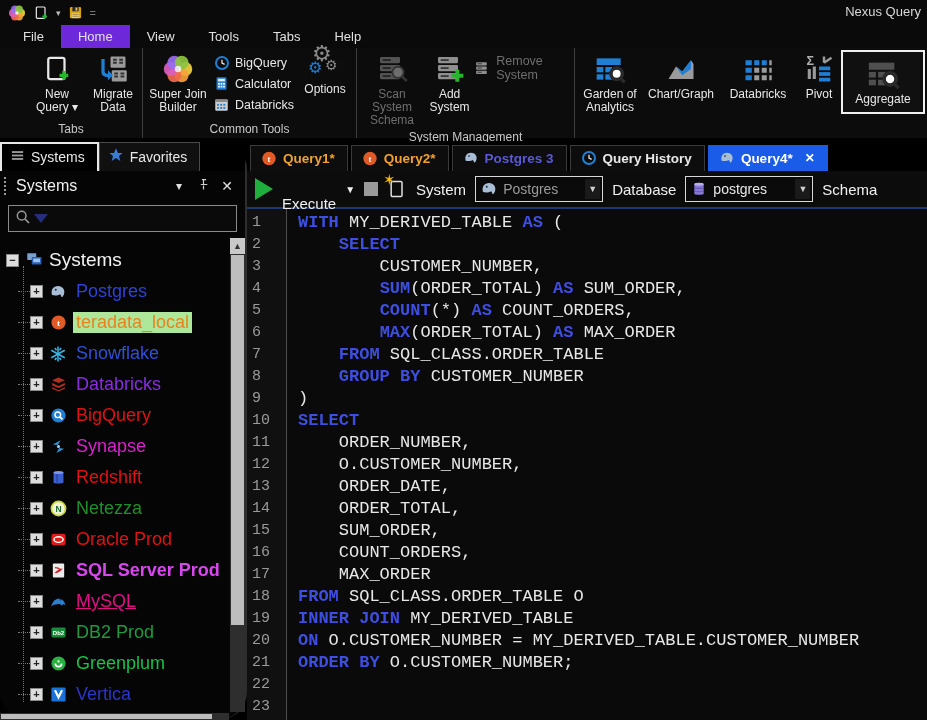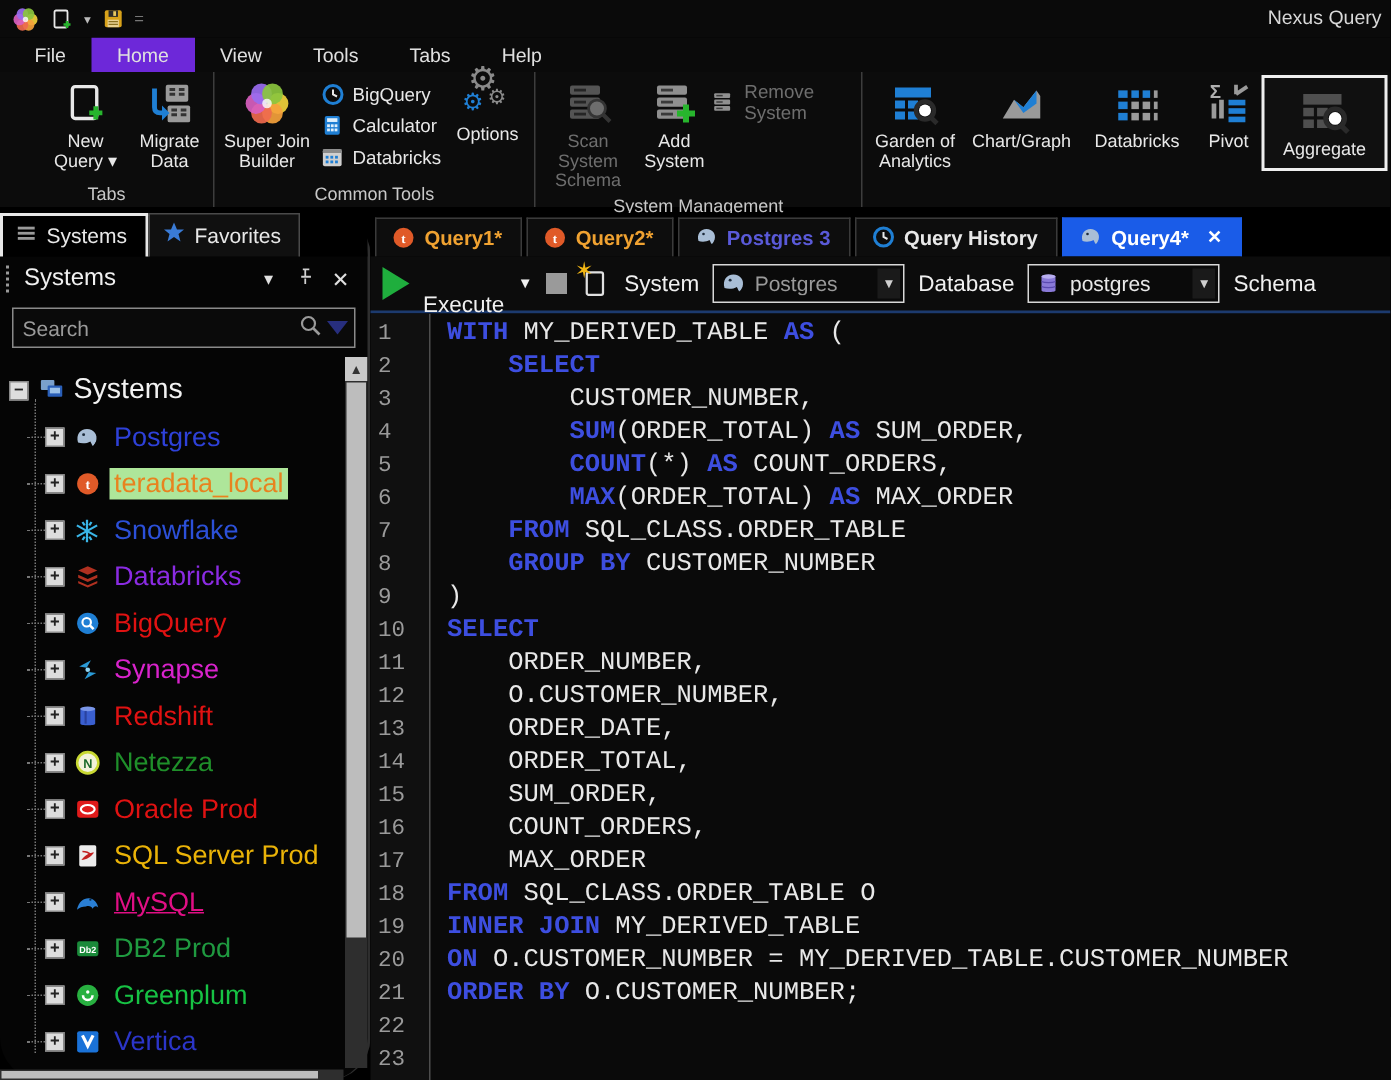--- a/index.html
+++ b/index.html
@@ -401,21 +401,20 @@
         <span class="grip"></span>
         <span class="panel-title">Systems</span>
         <span class="ph-ic">▾</span>
         <span class="ph-ic" id="pinSlot"><svg width="13" height="13" viewBox="0 0 24 24">
               <path d="M9 3h8M12 3v9M7 12h12M12 14v7" stroke="#d0d0d0" stroke-width="2.2" fill="none"></path>
             </svg></span>
         <span class="ph-ic" style="font-size:14px;">✕</span>
       </div>
 
       <div class="searchbox">
-        <input type="text" placeholder="Search" style="">
         <span id="magSlot"><svg width="16" height="16" viewBox="0 0 24 24">
               <circle cx="10" cy="10" r="6.5" fill="none" stroke="#9a9a9a" stroke-width="2.2"></circle>
               <line x1="15" y1="15" x2="21" y2="21" stroke="#9a9a9a" stroke-width="2.6"></line>
             </svg></span>
         <span class="tri-navy"></span>
       </div>
 
       <div class="tree">
         <div class="tree-inner" id="treeInner">
           <div class="vdots"></div>
@@ -546,21 +545,21 @@
             <div class="tree-item">
               <span class="stub"></span>
               <span class="expbox">+</span>
               <span class="ticon">
                 <svg width="17" height="17" viewBox="0 0 24 24">
                   <rect x="4" y="2" width="16" height="20" rx="1.5" fill="#ececec"></rect>
                   <path d="M6 16c4-5 8-7 12-7-3 4-7 7-12 7z" fill="#c22020"></path>
                   <path d="M7 8c3 0 6 1 8 3" stroke="#c22020" stroke-width="1.6" fill="none"></path>
                 </svg>
               </span>
-              <span class="tlabel" style="color:#eab308;">SQL Server Prod</span>
+              <span class="tlabel" style="color:#d946ef;font-weight:bold;">SQL Server Prod</span>
             </div>
             <div class="tree-item">
               <span class="stub"></span>
               <span class="expbox">+</span>
               <span class="ticon">
                 <svg width="18" height="18" viewBox="0 0 24 24">
                   <path d="M3 18c2-8 7-11 12-10 4 1 6 4 7 8-2-2-4-1-5 1-1-2-3-3-6-2-3 0-6 1-8 3z" fill="#2a7fd4"></path>
                   <circle cx="15" cy="9" r="1" fill="#0a2a4a"></circle>
                 </svg>
               </span>

